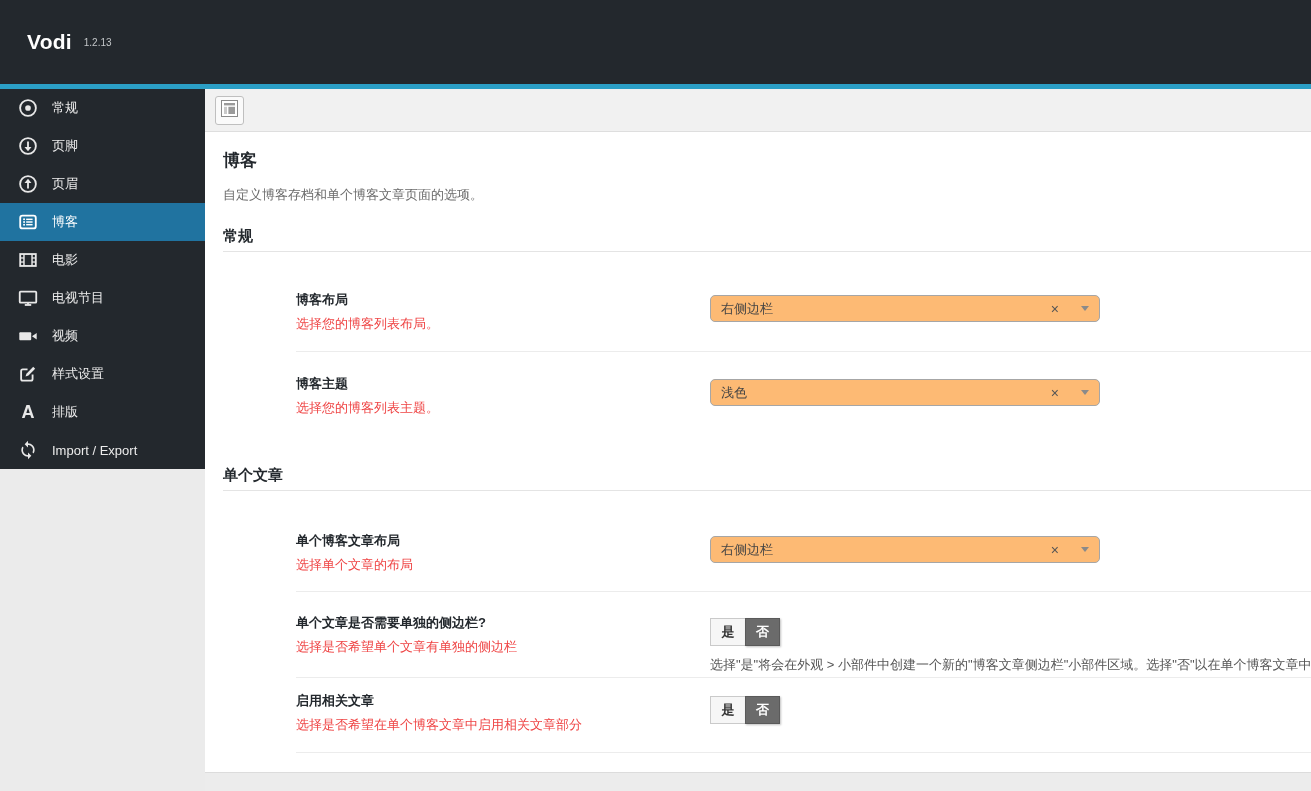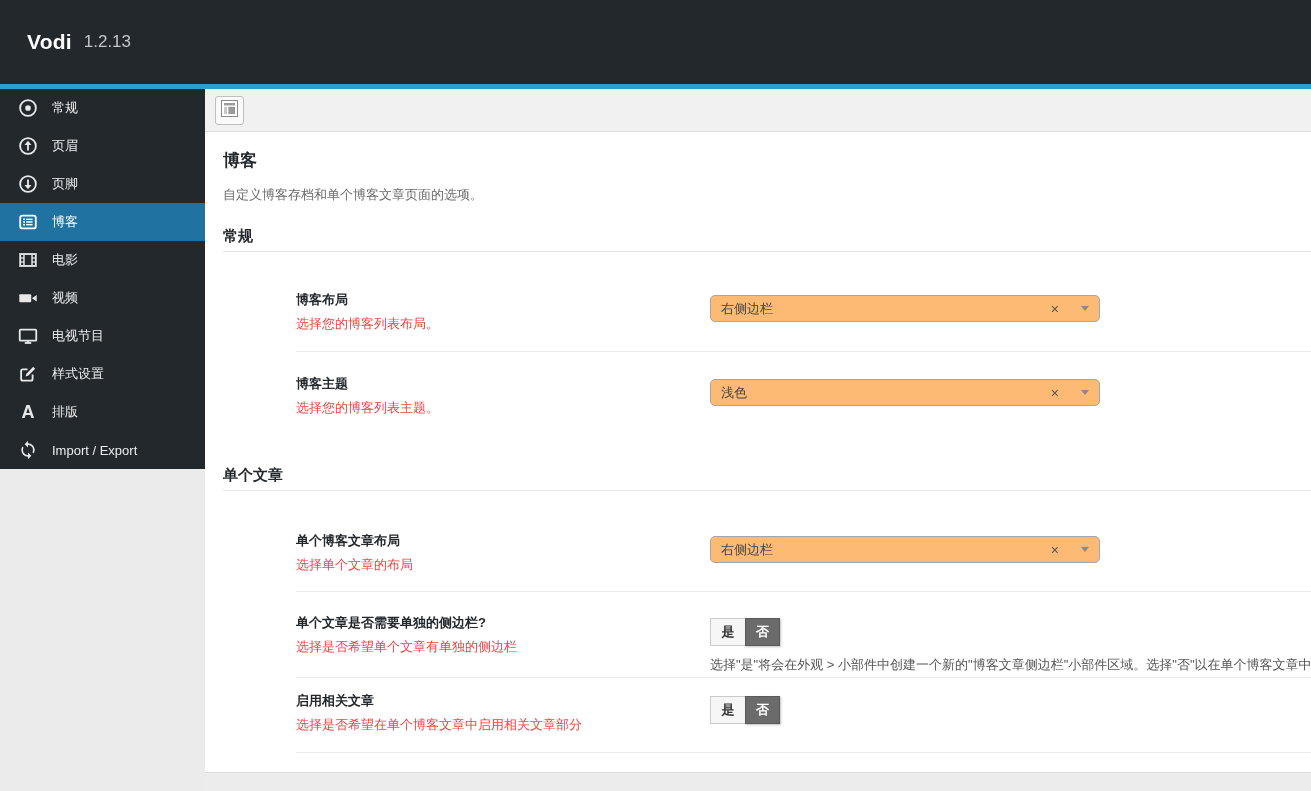--- a/index.html
+++ b/index.html
@@ -10,21 +10,21 @@
     color: #23282d;
   }
   .app { width: 1311px; height: 791px; display: flex; flex-direction: column; }
 
   
   .topbar {
     height: 84px; background: #23282d; flex: none;
     display: flex; align-items: center; padding-left: 27px; gap: 12px;
   }
   .brand { color: #ffffff; font-size: 21px; font-weight: bold; letter-spacing: .2px; }
-  .version { color: #c3c6c8; font-size: 17px; }
+  .version { color: #c3c6c8; font-size: 10px; }
   .accent-line { height: 5px; background: #2b9fc6; flex: none; }
 
   
   .layout { flex: 1; display: flex; min-height: 0; }
 
   
   .sidebar { width: 205px; flex: none; background: #ebebeb; }
   .nav-item {
     height: 38px; background: #23282d; color: #ececec;
     display: flex; align-items: center; padding-left: 17px; gap: 13px;
@@ -118,36 +118,36 @@
                 <circle cx="12" cy="12" r="3.1" fill="#e8e8e8"></circle>
               </svg>
           </span>
           <span>常规</span>
         </div>
 
         <div class="nav-item">
           <span class="nav-icon">
             <svg width="22" height="22" viewBox="0 0 24 24">
                 <circle cx="12" cy="12" r="8.6" fill="none" stroke="#e8e8e8" stroke-width="2"></circle>
+                <line x1="12" y1="7" x2="12" y2="14" stroke="#e8e8e8" stroke-width="2"></line>
+                <polygon points="12,17.7 8.2,13 15.8,13" fill="#e8e8e8"></polygon>
+              </svg>
+          </span>
+          <span>页脚</span>
+        </div>
+
+        <div class="nav-item">
+          <span class="nav-icon">
+            <svg width="22" height="22" viewBox="0 0 24 24">
+                <circle cx="12" cy="12" r="8.6" fill="none" stroke="#e8e8e8" stroke-width="2"></circle>
                 <line x1="12" y1="17" x2="12" y2="10" stroke="#e8e8e8" stroke-width="2"></line>
                 <polygon points="12,6.3 8.2,11 15.8,11" fill="#e8e8e8"></polygon>
               </svg>
           </span>
           <span>页眉</span>
-        </div>
-
-        <div class="nav-item">
-          <span class="nav-icon">
-            <svg width="22" height="22" viewBox="0 0 24 24">
-                <circle cx="12" cy="12" r="8.6" fill="none" stroke="#e8e8e8" stroke-width="2"></circle>
-                <line x1="12" y1="7" x2="12" y2="14" stroke="#e8e8e8" stroke-width="2"></line>
-                <polygon points="12,17.7 8.2,13 15.8,13" fill="#e8e8e8"></polygon>
-              </svg>
-          </span>
-          <span>页脚</span>
         </div>
 
         <div class="nav-item active">
           <span class="nav-icon">
             <svg width="22" height="22" viewBox="0 0 24 24">
                 <rect x="3.5" y="5" width="17" height="14" rx="2.5" fill="none" stroke="#fff" stroke-width="2"></rect>
                 <circle cx="7.7" cy="9.1" r="1.1" fill="#fff"></circle>
                 <rect x="10" y="8.3" width="7" height="1.6" fill="#fff"></rect>
                 <circle cx="7.7" cy="12" r="1.1" fill="#fff"></circle>
                 <rect x="10" y="11.2" width="7" height="1.6" fill="#fff"></rect>
@@ -169,36 +169,36 @@
                 <line x1="16.4" y1="9.8" x2="20.5" y2="9.8" stroke="#e8e8e8" stroke-width="1.4"></line>
                 <line x1="16.4" y1="14.2" x2="20.5" y2="14.2" stroke="#e8e8e8" stroke-width="1.4"></line>
               </svg>
           </span>
           <span>电影</span>
         </div>
 
         <div class="nav-item">
           <span class="nav-icon">
             <svg width="22" height="22" viewBox="0 0 24 24">
-                <rect x="2.5" y="8" width="13" height="8.5" rx="1" fill="#e8e8e8"></rect>
-                <polygon points="21.5,8.8 21.5,15.7 16.3,12.2" fill="#e8e8e8"></polygon>
-              </svg>
-          </span>
-          <span>视频</span>
-        </div>
-
-        <div class="nav-item">
-          <span class="nav-icon">
-            <svg width="22" height="22" viewBox="0 0 24 24">
                 <rect x="3" y="5" width="18" height="12" rx="1" fill="none" stroke="#e8e8e8" stroke-width="2"></rect>
                 <line x1="12" y1="17" x2="12" y2="19" stroke="#e8e8e8" stroke-width="2"></line>
                 <line x1="8.5" y1="19.6" x2="15.5" y2="19.6" stroke="#e8e8e8" stroke-width="2"></line>
               </svg>
           </span>
           <span>电视节目</span>
+        </div>
+
+        <div class="nav-item">
+          <span class="nav-icon">
+            <svg width="22" height="22" viewBox="0 0 24 24">
+                <rect x="2.5" y="8" width="13" height="8.5" rx="1" fill="#e8e8e8"></rect>
+                <polygon points="21.5,8.8 21.5,15.7 16.3,12.2" fill="#e8e8e8"></polygon>
+              </svg>
+          </span>
+          <span>视频</span>
         </div>
 
         <div class="nav-item">
           <span class="nav-icon">
             <svg width="22" height="22" viewBox="0 0 24 24">
                 <path d="M17 12.5 V17.5 a1.8 1.8 0 0 1 -1.8 1.8 H6.3 a1.8 1.8 0 0 1 -1.8 -1.8 V8.8 a1.8 1.8 0 0 1 1.8 -1.8 h5.2" fill="none" stroke="#e8e8e8" stroke-width="2"></path>
                 <path d="M9.3 14.8 l1 -3.2 L17.7 4.2 l2.1 2.1 L12.5 13.7 Z" fill="#e8e8e8"></path>
               </svg>
           </span>
           <span>样式设置</span>

